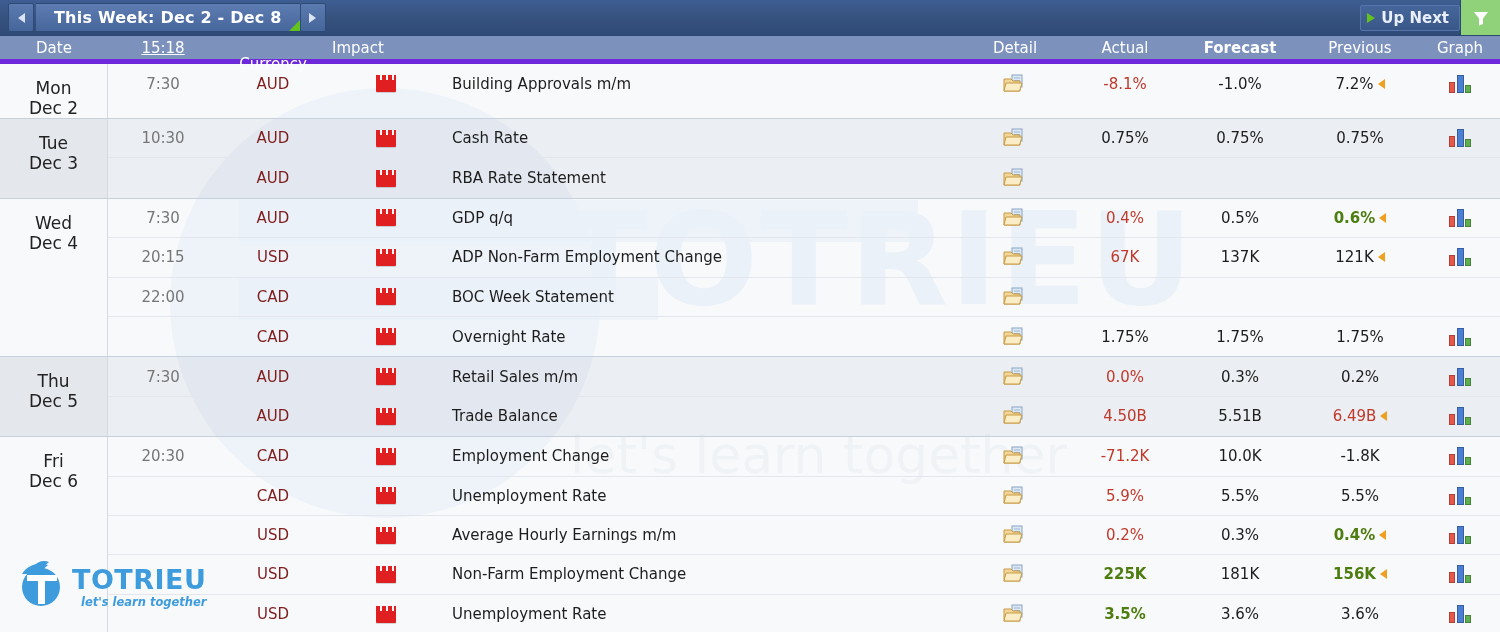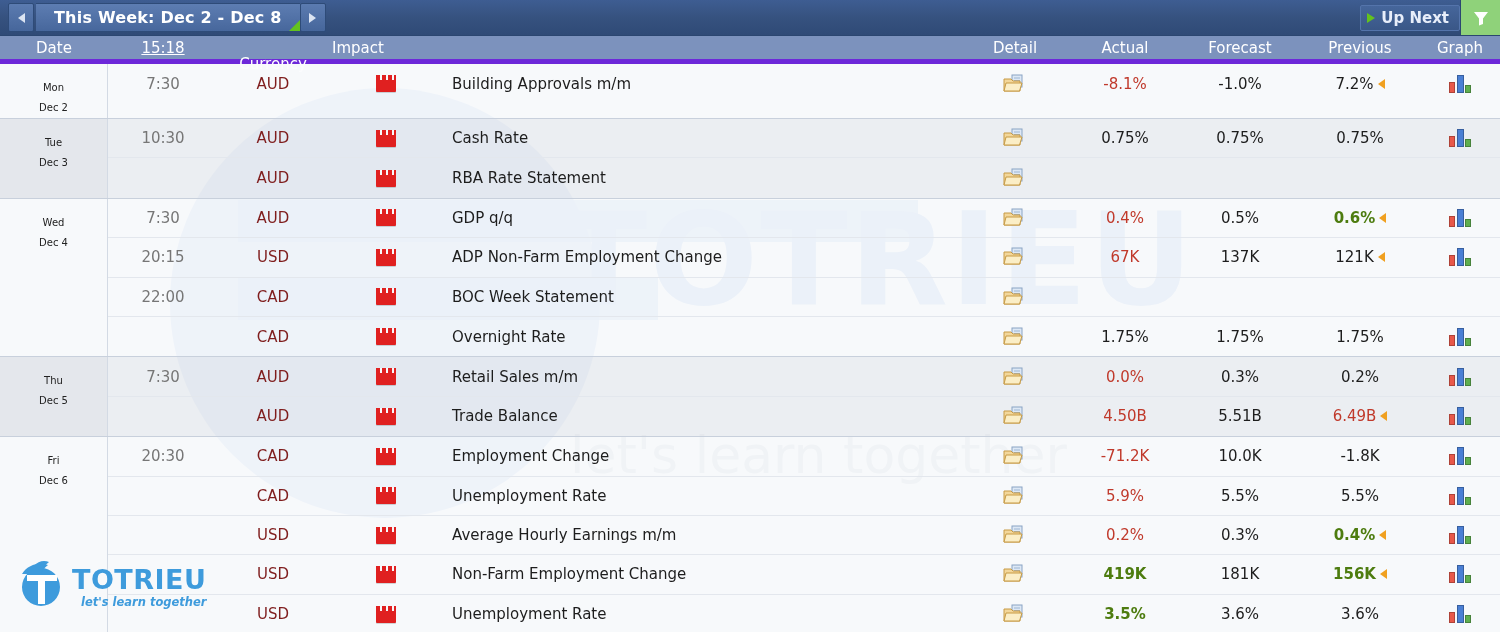--- a/index.html
+++ b/index.html
@@ -105,21 +105,21 @@
     border-bottom: 5px solid #6d28d9;
   }
   .colhead > div { flex-shrink: 0; }
   .ch-date     { width: 108px; text-align: center; }
   .ch-time     { width: 110px; text-align: center; }
   .ch-cur      { width: 110px; text-align: center; margin-top: 32px; }
   .ch-impact   { width: 112px; text-align: left; padding-left: 4px;}
   .ch-event    { flex: 1; }
   .ch-detail   { width: 110px; text-align: center; }
   .ch-actual   { width: 110px; text-align: center; }
-  .ch-forecast { width: 120px; text-align: center; }
+  .ch-forecast { width: 120px; text-align: center; font-weight: bold; }
   .ch-previous { width: 120px; text-align: center; }
   .ch-graph    { width: 80px;  text-align: center; }
   .ch-time u { text-decoration: underline; cursor: pointer; }
 
   
   .wm-logo {
     position: absolute;
     left: 170px; top: 88px;
     width: 430px; height: 430px;
     border-radius: 50%;
@@ -161,21 +161,21 @@
   .table { position: relative; z-index: 1; }
   .daygroup { display: flex; border-bottom: 1px solid #c8d0dc; }
   .daygroup.shade .rowwrap { background: rgba(228,231,236,0.62); }
   .daygroup.light .rowwrap { background: rgba(248,250,252,0.55); }
   .daycell {
     width: 108px; flex-shrink: 0;
     display: flex; flex-direction: column;
     align-items: center; justify-content: flex-start;
     padding-top: 14px;
     color: #222;
-    font-size: 10px;
+    font-size: 17px;
     line-height: 20px;
     border-right: 1px solid #d3dae4;
     position: relative;
     z-index: 2;
   }
   .daygroup.shade .daycell { background: #e4e7ec; }
   .daygroup.light .daycell { background: #f7f9fb; }
   .rowwrap { flex: 1; }
   .row {
     height: 39.4px;
@@ -754,21 +754,21 @@
               <span class="detail-icon">
     <svg width="24" height="20" viewBox="0 0 24 20">
       <rect x="9" y="1" width="10" height="12" fill="#dde8f5" stroke="#8aa4c4" stroke-width="1"></rect>
       <line x1="11" y1="4" x2="17" y2="4" stroke="#9db6d2" stroke-width="1"></line>
       <line x1="11" y1="6.5" x2="17" y2="6.5" stroke="#9db6d2" stroke-width="1"></line>
       <path d="M1 5 H8 L10 7 H17 V17 H1 Z" fill="#f3d79a" stroke="#c79a44" stroke-width="1"></path>
       <path d="M3 9 H19 L16.5 17 H1 Z" fill="#fbeec6" stroke="#c79a44" stroke-width="1"></path>
     </svg>
   </span>
             </div>
-      <div class="c-actual val-green">419K</div>
+      <div class="c-actual val-green">225K</div>
       <div class="c-forecast val-black">181K</div>
       <div class="c-previous">
         <span class="prev-inner">
           <span class="val-green">156K</span>
           <span class="rev-arrow"></span>
         </span>
       </div>
       <div class="c-graph">
               <span class="graph-icon">
     <i class="gb-red"></i>

